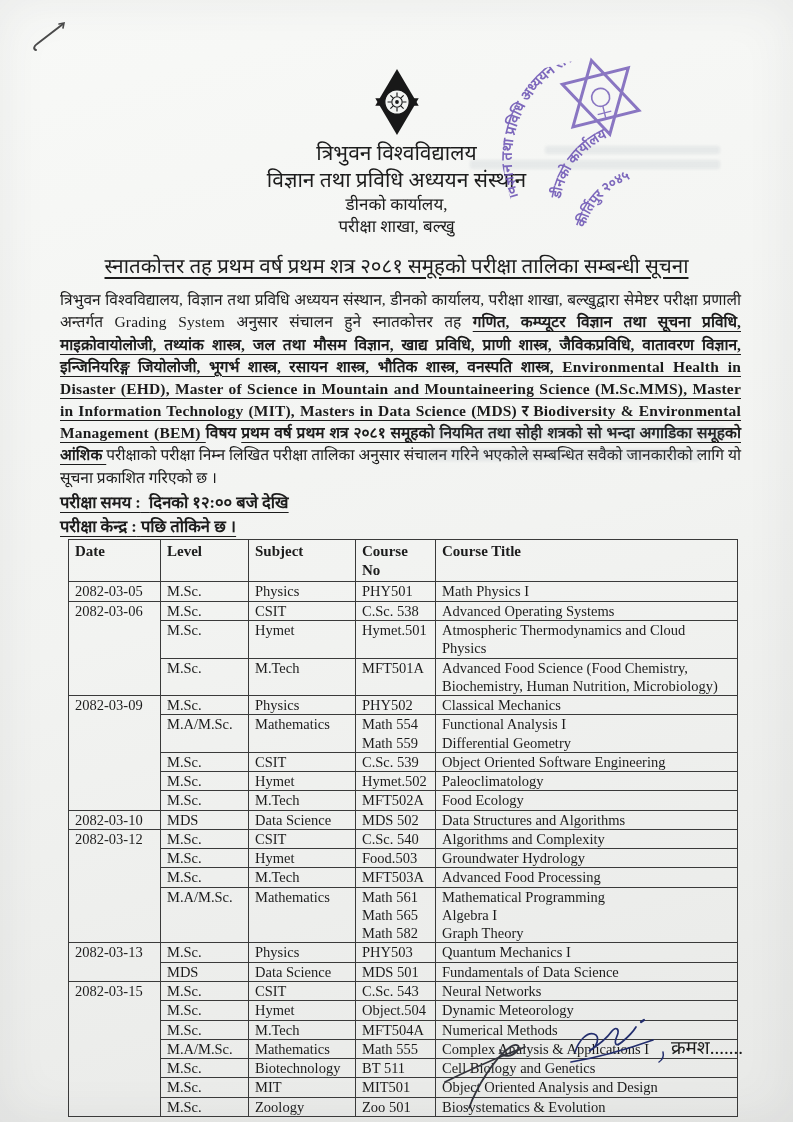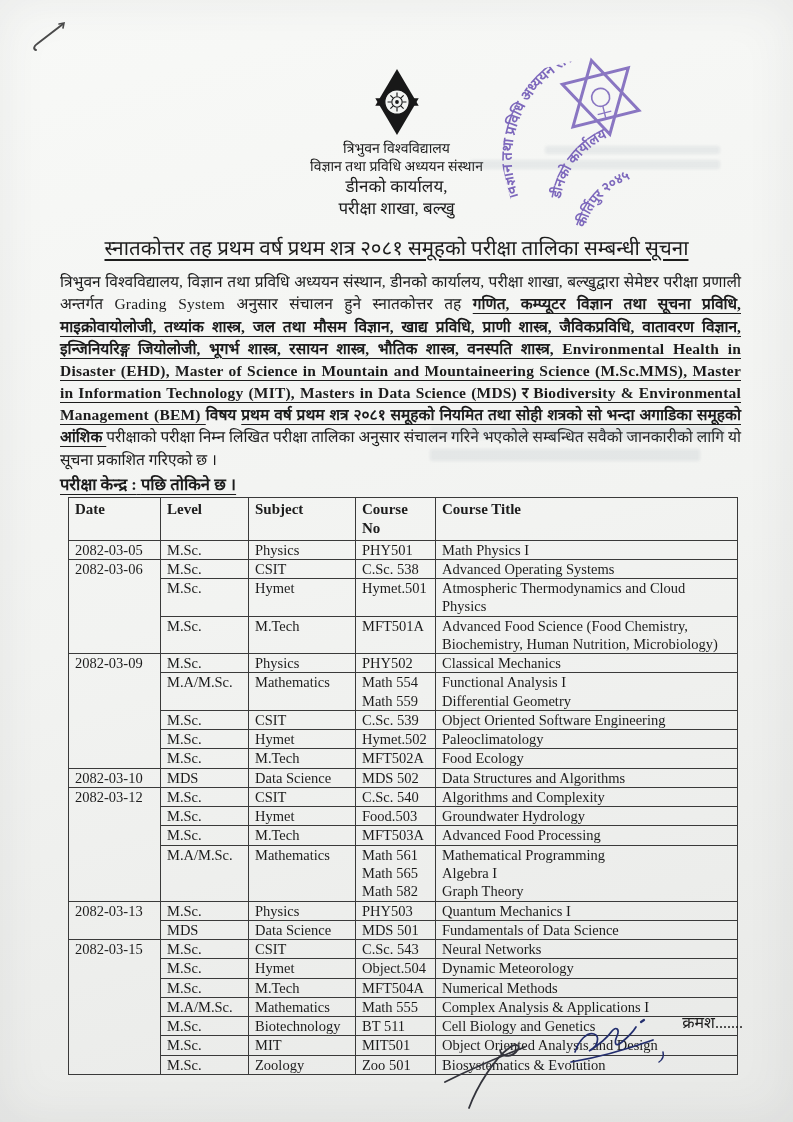--- a/index.html
+++ b/index.html
@@ -5,21 +5,21 @@
   html,body{margin:0;padding:0;background:#9a9a9a;}
   .page{
     position:relative;width:793px;height:1122px;margin:0 auto;overflow:hidden;
     background:linear-gradient(165deg,#f8f9f7 0%,#f2f3f1 50%,#e8e9e7 100%);
     box-shadow:inset 0 0 50px rgba(60,70,80,.08);
     font-family:"Liberation Serif","DejaVu Serif",serif;color:#1c1c1c;
   }
   
   .header-block{padding-top:68px;text-align:center;line-height:1.28;}
   .logo-wrap{display:flex;justify-content:center;margin-bottom:4px;}
-  .org-line-1,.org-line-2{font-size:14px;font-family:Liberation Serif, serif;}
+  .org-line-1,.org-line-2{font-size:21px;font-family:Liberation Serif, serif;}
   .org-line-3,.org-line-4{font-size:17px;}
   
   .notice-title{
     margin:14px 56px 0;text-align:center;font-size:20.5px;font-weight:normal;
     text-decoration:underline;text-underline-offset:4px;text-decoration-thickness:1.5px;
   }
   
   .paragraph{margin:10px 52px 0 60px;font-size:15.5px;line-height:1.43;text-align:justify;}
   .seg{}
   .seg.b{font-weight:bold;}
@@ -29,21 +29,21 @@
   .exam-line{margin:1px 0 0 60px;font-size:16.5px;font-weight:bold;}
   .exam-line:first-of-type{margin-top:13px;}
   .exam-line .u{text-decoration:underline;text-underline-offset:4px;text-decoration-thickness:1.3px;}
   
   .table-title{margin-top:7px;text-align:center;font-size:17.5px;font-weight:bold;letter-spacing:.2px;}
   table.schedule{border-collapse:collapse;margin-left:68px;margin-top:2px;width:669px;font-size:14.5px;table-layout:fixed;}
   table.schedule th,table.schedule td{border:1.4px solid #3a3a3a;padding:0 6px;vertical-align:top;line-height:1.26;text-align:left;overflow:hidden;}
   table.schedule th{font-size:15px;font-weight:bold;padding:2px 6px;}
   td.c-date{white-space:nowrap;}
   
-  .continued{position:absolute;right:50px;top:1011px;font-size:16px;}
+  .continued{position:absolute;right:50px;top:1034px;font-size:19px;}
   
   .stamp{position:absolute;left:500px;top:52px;width:240px;height:180px;transform:rotate(-14deg);opacity:.88;pointer-events:none;}
   .pen-mark{position:absolute;left:22px;top:12px;width:70px;height:50px;}
   .signatures{position:absolute;left:425px;top:1012px;width:310px;height:108px;}
   .ghost{position:absolute;background:rgba(125,140,155,.12);filter:blur(1.5px);border-radius:2px;pointer-events:none;}
 </style>
 </head>
 <body>
 
 <div class="page">
@@ -98,20 +98,23 @@
     <div class="org-line-2">विज्ञान तथा प्रविधि अध्ययन संस्थान</div>
     <div class="org-line-3">डीनको कार्यालय,</div>
     <div class="org-line-4">परीक्षा शाखा, बल्खु</div>
   </div>
 
   <h1 class="notice-title">स्नातकोत्तर तह प्रथम वर्ष प्रथम शत्र २०८१ समूहको परीक्षा तालिका सम्बन्धी सूचना</h1>
 
   <p class="paragraph"><span class="seg">त्रिभुवन विश्वविद्यालय, विज्ञान तथा प्रविधि अध्ययन संस्थान, डीनको कार्यालय, परीक्षा शाखा, बल्खुद्वारा सेमेष्टर परीक्षा प्रणाली अन्तर्गत </span><span class="seg latin">Grading System</span><span class="seg"> अनुसार संचालन हुने स्नातकोत्तर तह </span><span class="seg b u">गणित, कम्प्यूटर विज्ञान तथा सूचना प्रविधि, माइक्रोवायोलोजी, तथ्यांक शास्त्र, जल तथा मौसम विज्ञान, खाद्य प्रविधि, प्राणी शास्त्र, जैविकप्रविधि, वातावरण विज्ञान, इन्जिनियरिङ्ग जियोलोजी, भूगर्भ शास्त्र, रसायन शास्त्र, भौतिक शास्त्र, वनस्पति शास्त्र, </span><span class="seg b u latin">Environmental Health in Disaster (EHD), Master of Science in Mountain and Mountaineering Science (M.Sc.MMS), Master in Information Technology (MIT), Masters in Data Science (MDS) </span><span class="seg b u">र </span><span class="seg b u latin">Biodiversity &amp; Environmental Management (BEM) </span><span class="seg b">विषय </span><span class="seg b u">प्रथम वर्ष प्रथम शत्र २०८१ समूहको नियमित तथा सोही शत्रको सो भन्दा अगाडिका समूहको आंशिक </span><span class="seg">परीक्षाको परीक्षा निम्न लिखित परीक्षा तालिका अनुसार संचालन गरिने भएकोले सम्बन्धित सवैको जानकारीको लागि यो सूचना प्रकाशित गरिएको छ ।</span></p>
 
   <div class="exam-line">
+    <span class="u"><span>परीक्षा समय :</span>&nbsp; <span>दिनको १२:०० बजे देखि</span></span>
+  </div>
+  <div class="exam-line">
     <span class="u"><span>परीक्षा केन्द्र :</span> <span>पछि तोकिने छ ।</span></span>
   </div>
 
   <table class="schedule">
     <colgroup>
       <col style="width:92px">
         <col style="width:88px">
         <col style="width:107px">
         <col style="width:80px">
         <col style="width:302px">

